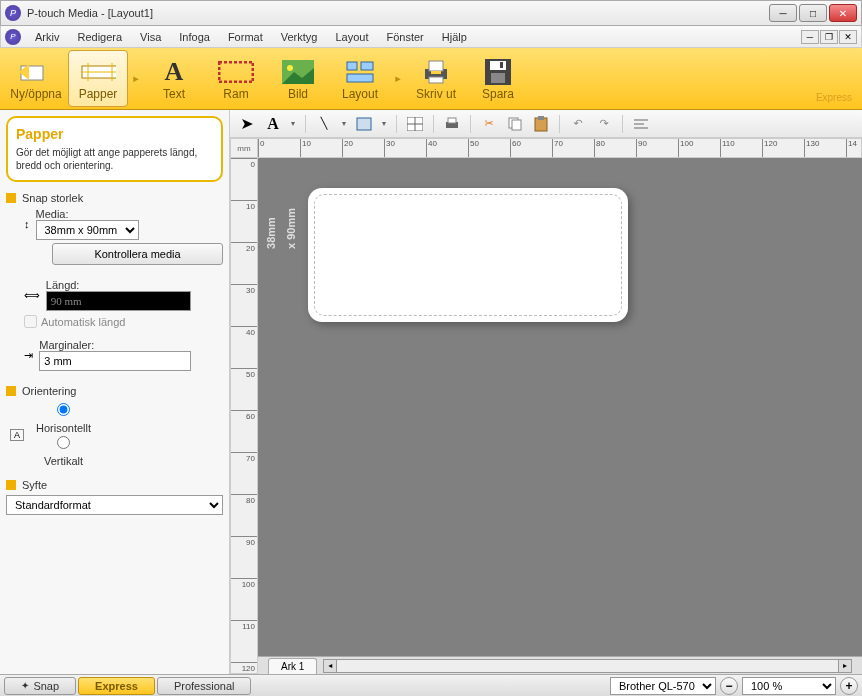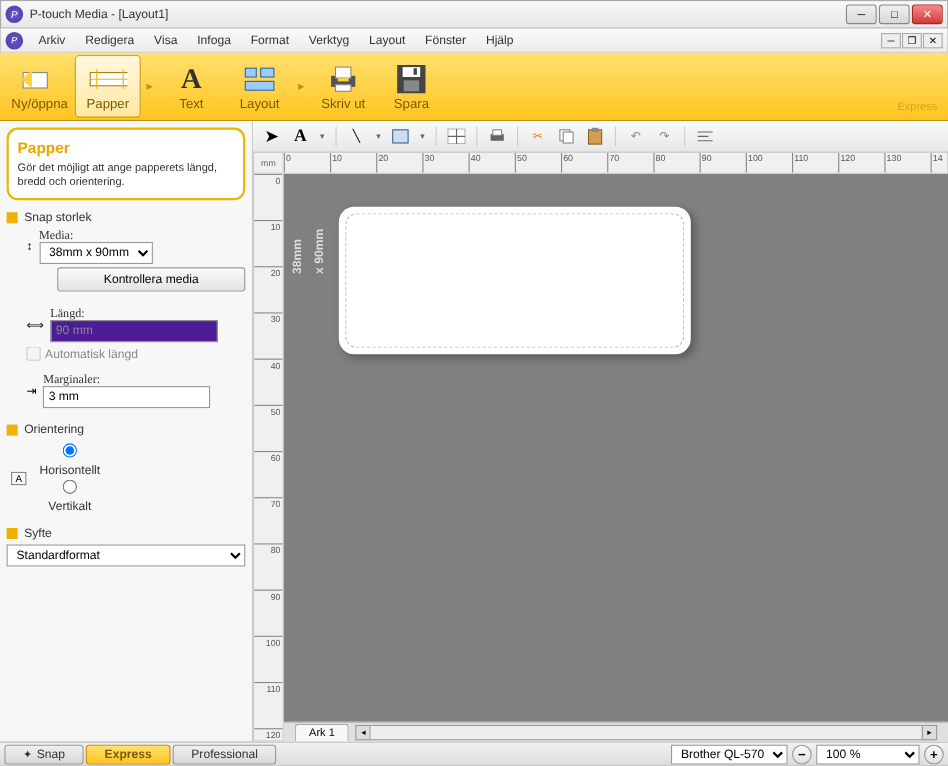--- a/index.html
+++ b/index.html
@@ -25,23 +25,23 @@
 .main { display:flex; height: calc(696px - 26px - 22px - 62px - 22px); }
 .sidebar { width: 230px; background:#f7f7f7; border-right:1px solid #ccc; padding:6px; overflow:hidden;}
 .panel-box{border:2px solid #e6b800;border-radius:10px;background:#fff;padding:8px;margin-bottom:10px;}
 .panel-title{color:#e6a800;font-size:14px;font-weight:bold;margin-bottom:4px;}
 .panel-desc{color:#333;font-size:10px;line-height:1.3;}
 .section-hdr{display:flex;align-items:center;gap:6px;margin:6px 0 4px;}
 .section-hdr .sq{width:10px;height:10px;background:#f0b000;}
 .section-hdr .txt{color:#333;}
 .field-row{display:flex;align-items:center;gap:6px;margin:3px 0 3px 18px;}
 .field-row .lbl{color:#333;min-width:50px;}
-.field-row .lbl.full{width:100%;font-family:Liberation Serif, serif;}
+.field-row .lbl.full{width:100%;}
 .sel,.inp{flex:1;height:20px;border:1px solid #999;background:#fff;padding:0 4px;font-size:11px;}
-.inp.dis{background:#4c1d95;color:#888;}
+.inp.dis{background:#000000;color:#888;font-family:Liberation Serif, serif;}
 .btn{height:22px;border:1px solid #999;background:linear-gradient(#fafafa,#e4e4e4);border-radius:3px;padding:0 10px;cursor:default;}
 .chk{display:flex;align-items:center;gap:4px;color:#888;margin-left:18px;margin-top:4px;font-size:10px;}
 .radio-row{display:flex;align-items:center;gap:6px;margin:2px 0 2px 36px;color:#333;flex-direction:column;}
 .canvas-area{flex:1;display:flex;flex-direction:column;background:#fff;}
 .toolbar2{height:28px;background:linear-gradient(#fafafa,#e8e8e8);border-bottom:1px solid #ccc;display:flex;align-items:center;padding:0 6px;gap:4px;}
 .tb-item{width:22px;height:22px;display:flex;align-items:center;justify-content:center;border:1px solid transparent;border-radius:3px;}
 .tb-drop{width:10px;display:flex;align-items:center;justify-content:center;color:#666;font-size:8px;}
 .tb-sep{width:1px;height:18px;background:#ccc;margin:0 3px;}
 .ruler-wrap{display:flex;flex:1;overflow:hidden;}
 .corner{width:28px;height:20px;background:#f0f0f0;border:1px solid #ccc;display:flex;align-items:center;justify-content:center;font-size:8px;color:#666;}
@@ -117,20 +117,38 @@
       </div>
     <div class="rb-label">Papper</div>
   </div>
   <div class="rb-sep">▸</div>
   <div class="rb-btn">
     <div class="rb-icon" style="font-size:26px;font-weight:bold;color:#333;font-family:serif">A</div>
     <div class="rb-label">Text</div>
   </div>
   <div class="rb-btn">
     <div class="rb-icon">
+        <svg width="36" height="22">
+          <rect x="1" y="1" width="34" height="20" fill="none" stroke="#c03030" stroke-width="3" stroke-dasharray="3 2"></rect>
+        </svg>
+      </div>
+    <div class="rb-label">Ram</div>
+  </div>
+  <div class="rb-btn">
+    <div class="rb-icon">
+        <svg width="32" height="24">
+          <rect width="32" height="24" fill="#6ab04c"></rect>
+          <circle cx="8" cy="8" r="3" fill="#ffeb3b"></circle>
+          <polygon points="0,24 12,12 20,18 32,8 32,24" fill="#2e7d32"></polygon>
+        </svg>
+      </div>
+    <div class="rb-label">Bild</div>
+  </div>
+  <div class="rb-btn">
+    <div class="rb-icon">
         <svg width="30" height="24">
           <rect x="2" y="2" width="10" height="8" fill="#9cf" stroke="#369"></rect>
           <rect x="16" y="2" width="12" height="8" fill="#9cf" stroke="#369"></rect>
           <rect x="2" y="14" width="26" height="8" fill="#9cf" stroke="#369"></rect>
         </svg>
       </div>
     <div class="rb-label">Layout</div>
   </div>
   <div class="rb-sep">▸</div>
   <div class="rb-btn">

